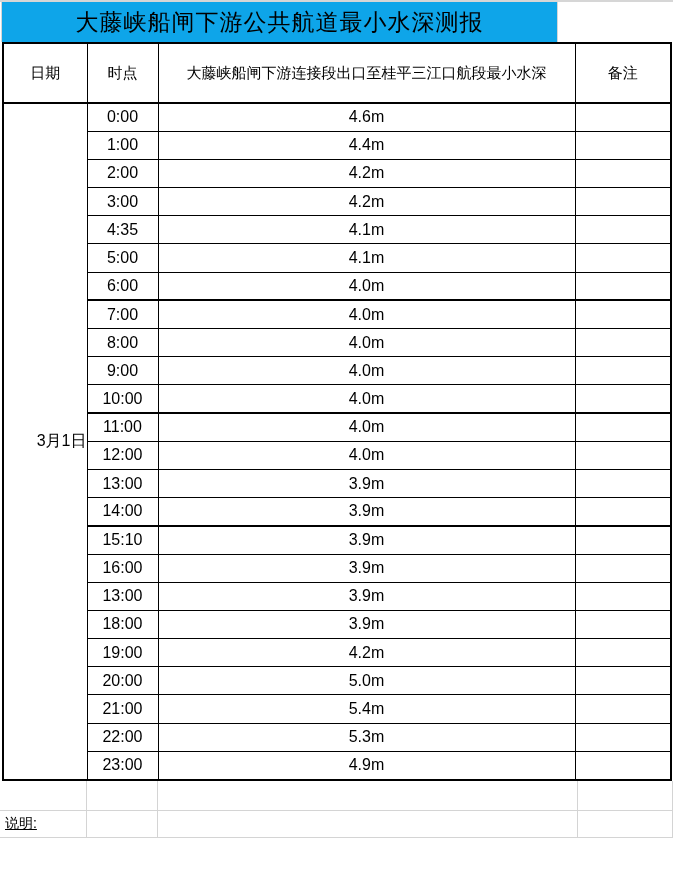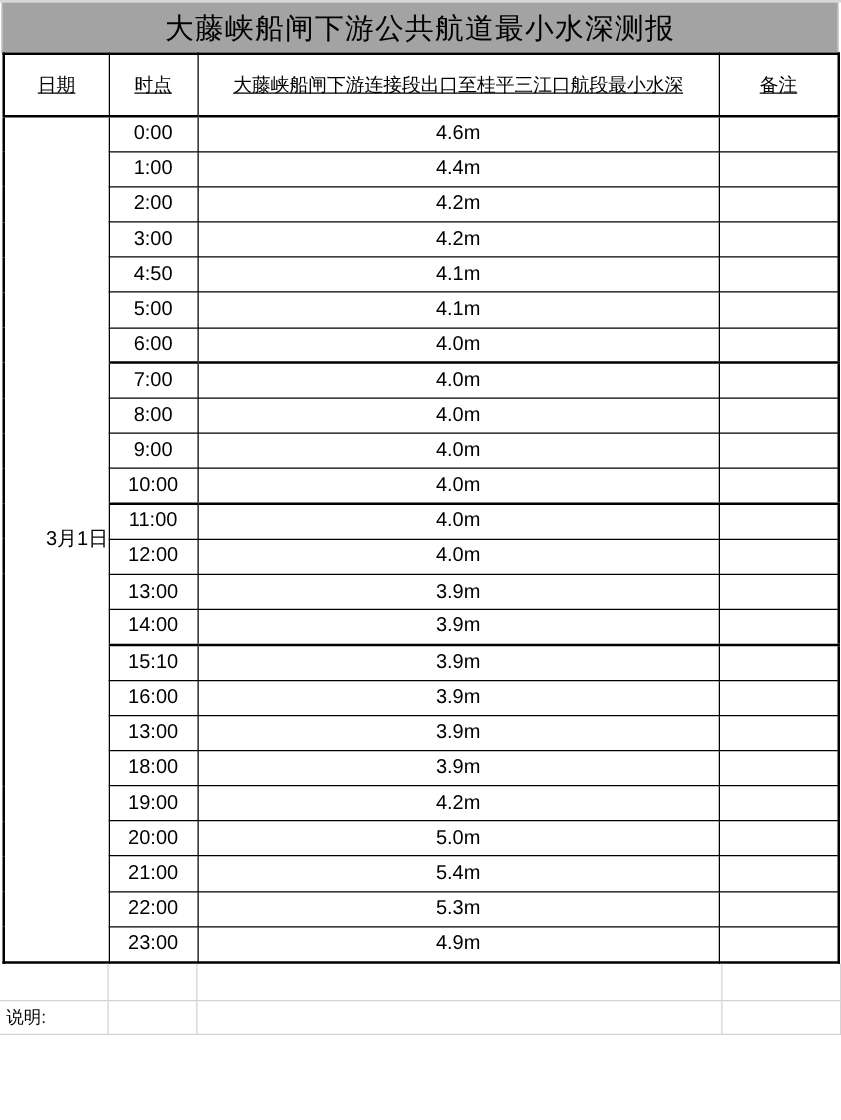--- a/index.html
+++ b/index.html
@@ -10,58 +10,59 @@
     font-family:"Liberation Sans","DejaVu Sans",sans-serif;
     color:#000000;
     overflow:hidden;
     position:relative;
   }
   .top-gridline { height:2px; background:#d6d6d6; width:673px; }
 
   
   .title-row {
     margin-left:1px;
-    width:670px; height:40px;
+    width:557px; height:40px;
     border-left:1px solid #d6d6d6;
     border-right:1px solid #d6d6d6;
     display:flex; align-items:center; justify-content:center;
     font-size:23px; font-weight:500; letter-spacing:1px;
-    background:#a3a3a3;
+    background:#0ea5e9;
   }
 
   
   table.main {
     margin-left:2px;
     width:668px;
     border-collapse:collapse;
     table-layout:fixed;
     border:2px solid #000000;
   }
   table.main th, table.main td {
     border:1px solid #000000;
     text-align:center;
     vertical-align:middle;
     overflow:hidden;
     white-space:nowrap;
   }
-  table.main thead tr { height:50px;text-decoration:underline; }
+  table.main thead tr { height:60px; }
   table.main thead th {
     font-weight:400; font-size:15px;
     border-bottom:2px solid #000000;
   }
   table.main tbody tr { height:28.2px; }
   table.main tbody td { font-size:16px; }
   table.main td.date-cell { font-size:16px;text-align:right; }
   table.main tr.group-end td { border-bottom:2px solid #000000; }
 
   
   table.footer {
     width:672px;
     border-collapse:collapse;
     table-layout:fixed;
+    text-decoration:underline;
   }
   table.footer td {
     border-right:1px solid #d4d4d4;
     border-bottom:1px solid #d4d4d4;
     font-size:14px;
     vertical-align:middle;
     text-align:left;
     padding-left:5px;
     overflow:hidden;
     white-space:nowrap;
@@ -111,21 +112,21 @@
         <td>2:00</td>
         <td>4.2m</td>
         <td></td>
       </tr>
       <tr>
         <td>3:00</td>
         <td>4.2m</td>
         <td></td>
       </tr>
       <tr>
-        <td>4:50</td>
+        <td>4:35</td>
         <td>4.1m</td>
         <td></td>
       </tr>
       <tr>
         <td>5:00</td>
         <td>4.1m</td>
         <td></td>
       </tr>
       <tr class="group-end">
         <td>6:00</td>

